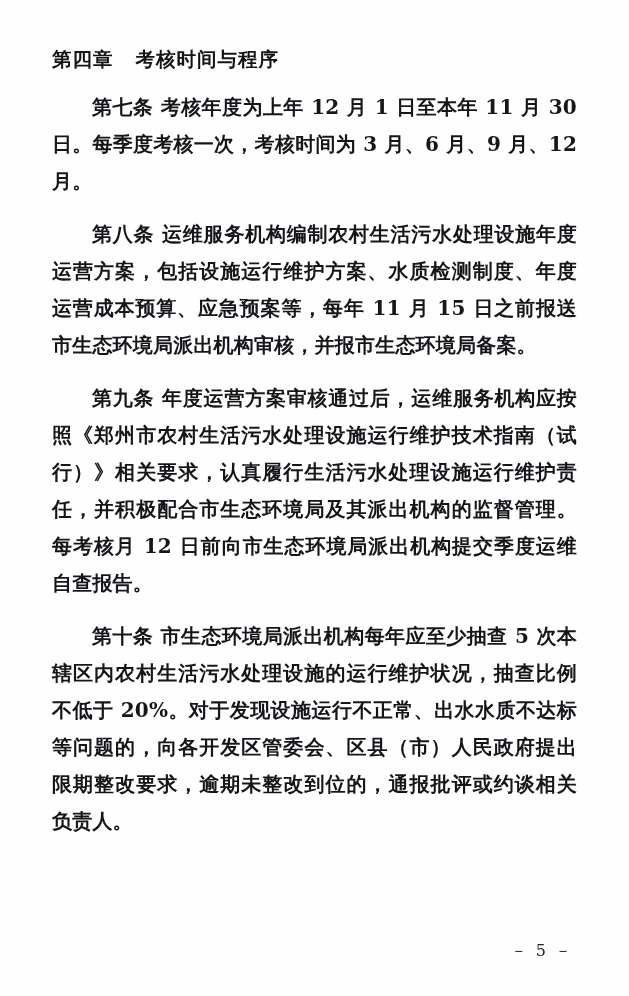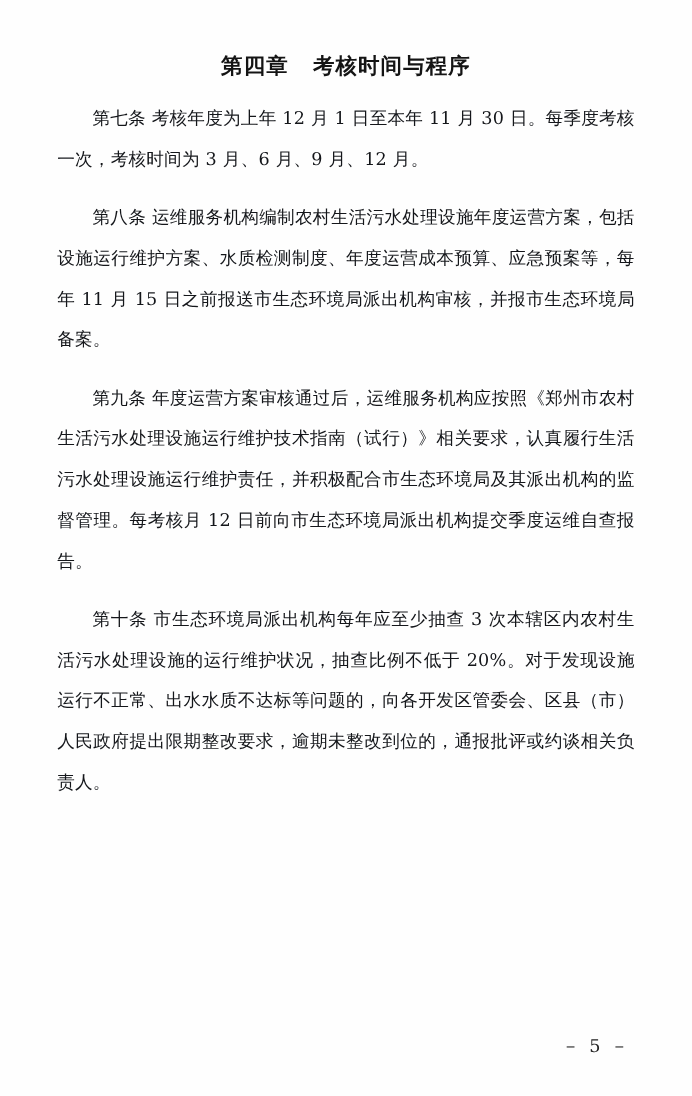--- a/index.html
+++ b/index.html
@@ -17,41 +17,42 @@
   }
   .page {
     width: 629px;
     height: 996px;
     box-sizing: border-box;
     padding: 30px 52px 0 52px;
     position: relative;
     background: #fefefe;
   }
   .chapter-title {
-    text-align: center;
+    text-align: left;
     font-size: 19.5px;
     font-weight: bold;
     letter-spacing: 1px;
     margin: 16px 0 14px 0;
     color: #141414;
     font-family: Liberation Sans, sans-serif;
   }
   .chapter-title .gap {
     display: inline-block;
     width: 22px;
   }
   .para {
-    font-size: 16px;
+    font-size: 20px;
     line-height: 37px;
     text-align: justify;
     text-justify: inter-ideograph;
     text-indent: 2em;
     margin: 16px 0 1px 0;
     color: #14161a;
     letter-spacing: 0.2px;
+    font-weight: bold;
   }
   .footer {
     position: absolute;
     bottom: 34px;
     right: 56px;
     font-size: 16px;
     color: #222;
     letter-spacing: 2px;
   }
 </style>
@@ -60,17 +61,17 @@
 
 <div class="page">
 
   <h1 class="chapter-title">
     <span>第四章</span><span class="gap"></span><span>考核时间与程序</span>
   </h1>
 
   <p class="para">第七条  考核年度为上年 12 月 1 日至本年 11 月 30 日。每季度考核一次，考核时间为 3 月、6 月、9 月、12 月。</p>
   <p class="para">第八条  运维服务机构编制农村生活污水处理设施年度运营方案，包括设施运行维护方案、水质检测制度、年度运营成本预算、应急预案等，每年 11 月 15 日之前报送市生态环境局派出机构审核，并报市生态环境局备案。</p>
   <p class="para">第九条  年度运营方案审核通过后，运维服务机构应按照《郑州市农村生活污水处理设施运行维护技术指南（试行）》相关要求，认真履行生活污水处理设施运行维护责任，并积极配合市生态环境局及其派出机构的监督管理。每考核月 12 日前向市生态环境局派出机构提交季度运维自查报告。</p>
-  <p class="para">第十条  市生态环境局派出机构每年应至少抽查 3 次本辖区内农村生活污水处理设施的运行维护状况，抽查比例不低于 20%。对于发现设施运行不正常、出水水质不达标等问题的，向各开发区管委会、区县（市）人民政府提出限期整改要求，逾期未整改到位的，通报批评或约谈相关负责人。</p>
+  <p class="para">第十条  市生态环境局派出机构每年应至少抽查 5 次本辖区内农村生活污水处理设施的运行维护状况，抽查比例不低于 20%。对于发现设施运行不正常、出水水质不达标等问题的，向各开发区管委会、区县（市）人民政府提出限期整改要求，逾期未整改到位的，通报批评或约谈相关负责人。</p>
 
   <div class="footer">－ 5 －</div>
 
 </div>
 
 </body></html>

